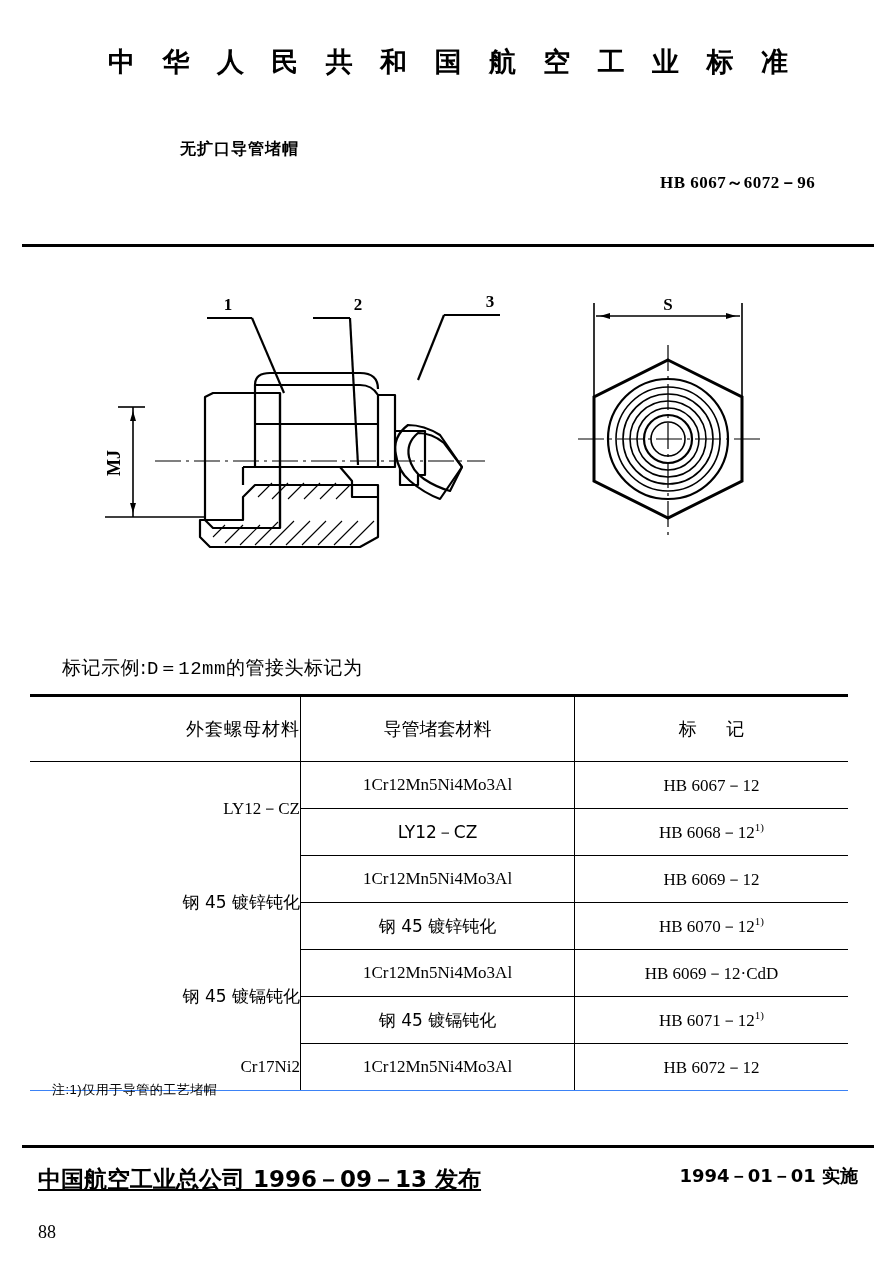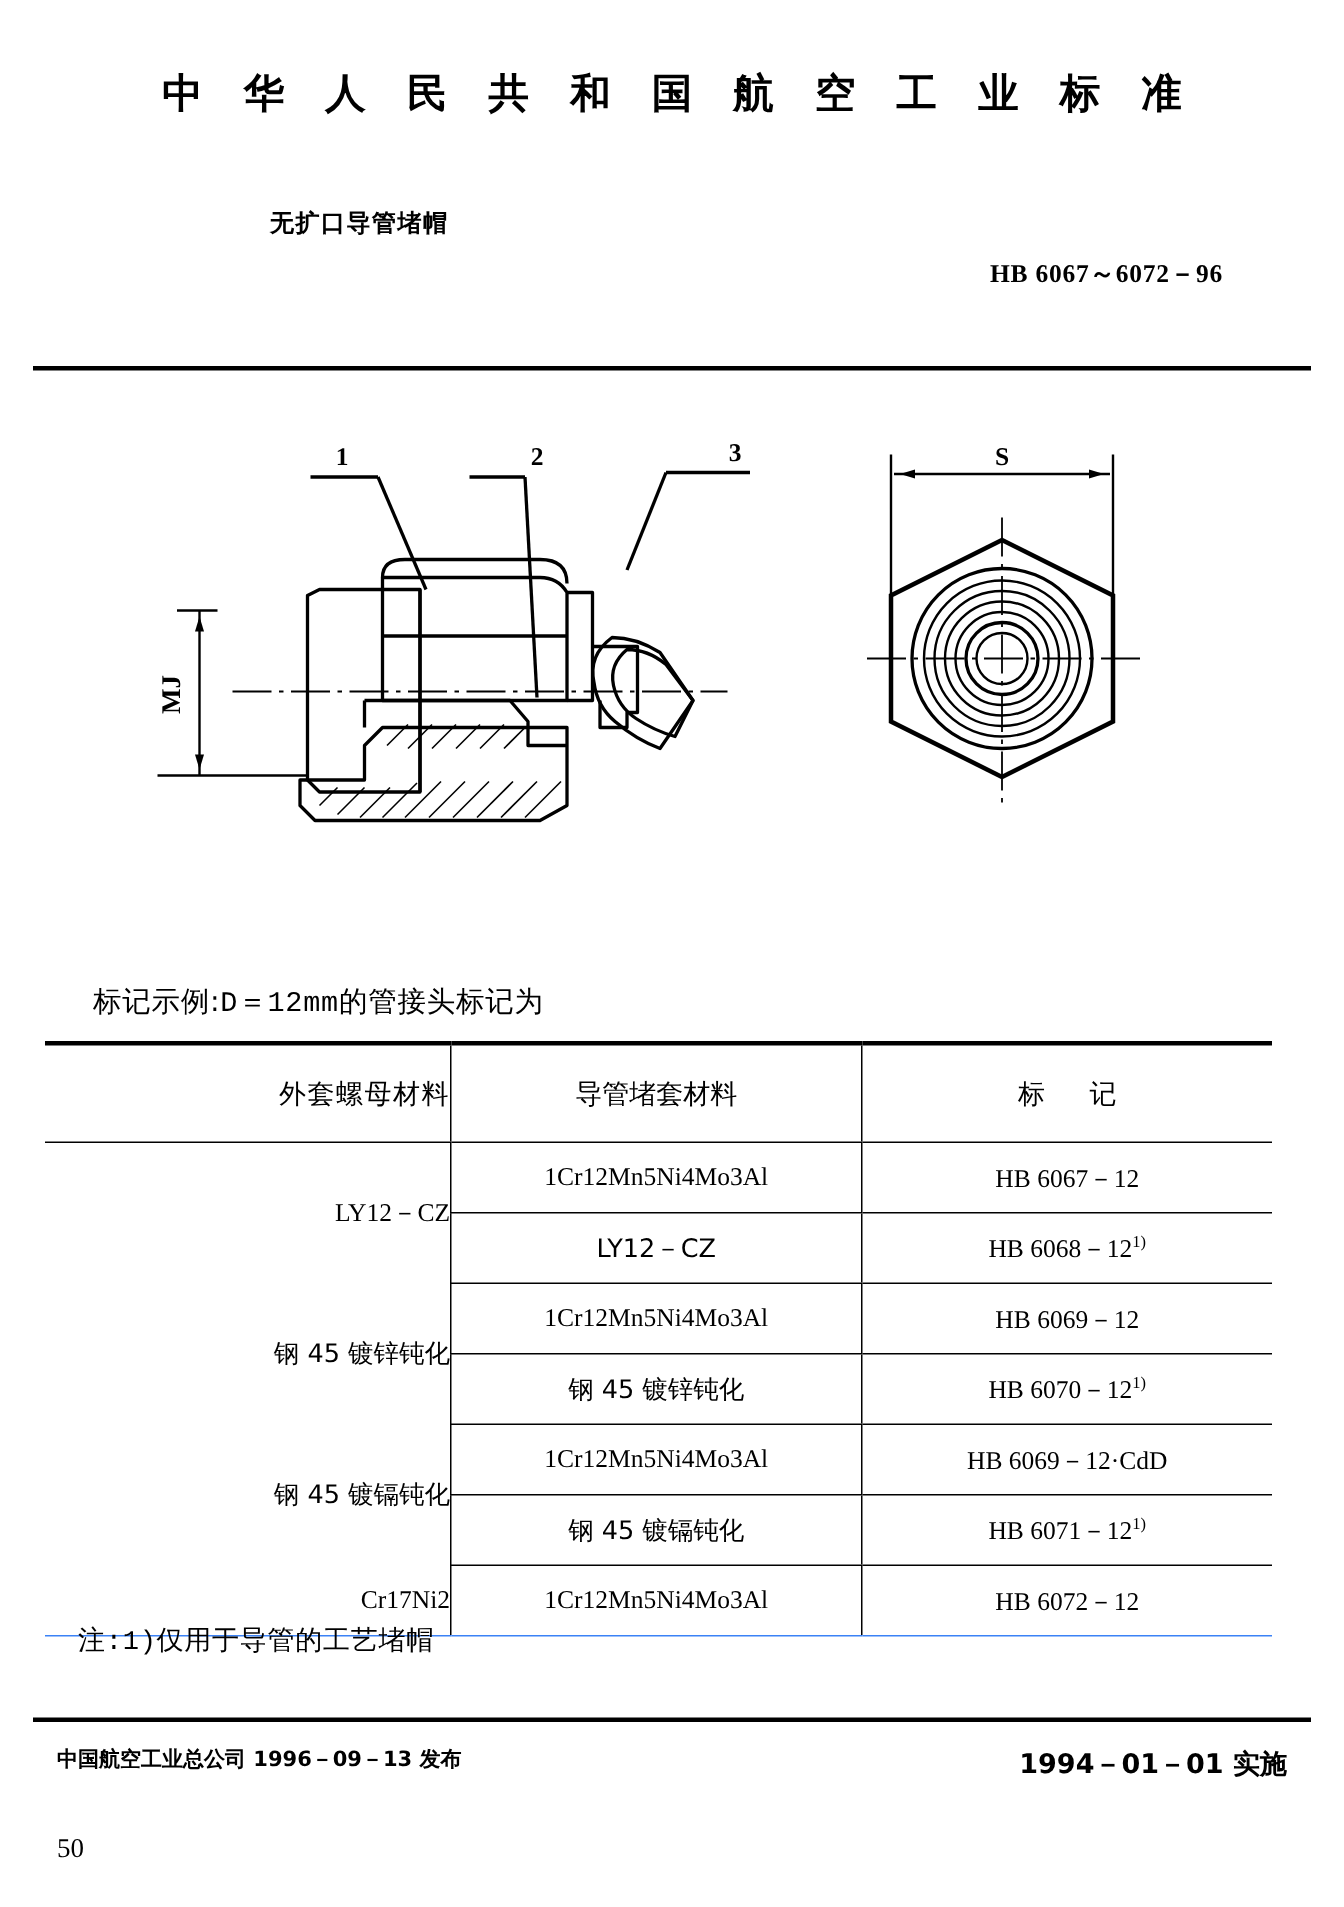--- a/index.html
+++ b/index.html
@@ -123,42 +123,43 @@
   sup.fn {
     font-size: 11px;
     vertical-align: super;
   }
 
   
   .footnote {
     position: absolute;
     top: 1081px;
     left: 52px;
-    font-family: Liberation Mono, monospace;
-    font-size: 18px;
+    font-family: Liberation Sans, sans-serif;
+    font-size: 13px;
     letter-spacing: 0.5px;
   }
 
   
   .rule-bottom {
     position: absolute;
     top: 1145px;
     left: 22px;
     width: 852px;
     height: 3px;
     background: #000;
   }
   .footer-left {
     position: absolute;
     top: 1164px;
     left: 38px;
     font-family: "DejaVu Sans", "Liberation Sans", sans-serif;
     font-weight: bold;
-    font-size: 14px;
+    font-size: 23px;
     white-space: nowrap;
+    text-decoration: underline;
   }
   .footer-right {
     position: absolute;
     top: 1164px;
     right: 38px;
     font-family: "DejaVu Sans", "Liberation Sans", sans-serif;
     font-weight: bold;
     font-size: 18px;
     white-space: nowrap;
   }
@@ -330,13 +331,13 @@
     <td class="c3"><span>HB 6072－12</span><sup class="fn"></sup></td>
   </tr>
 </tbody>
   </table>
 
 <div class="footnote">注:1)仅用于导管的工艺堵帽</div>
 
 <div class="rule-bottom"></div>
 <div class="footer-left">中国航空工业总公司 1996－09－13 发布</div>
 <div class="footer-right">1994－01－01 实施</div>
-<div class="page-number">50</div>
+<div class="page-number">88</div>
 
 </body></html>

